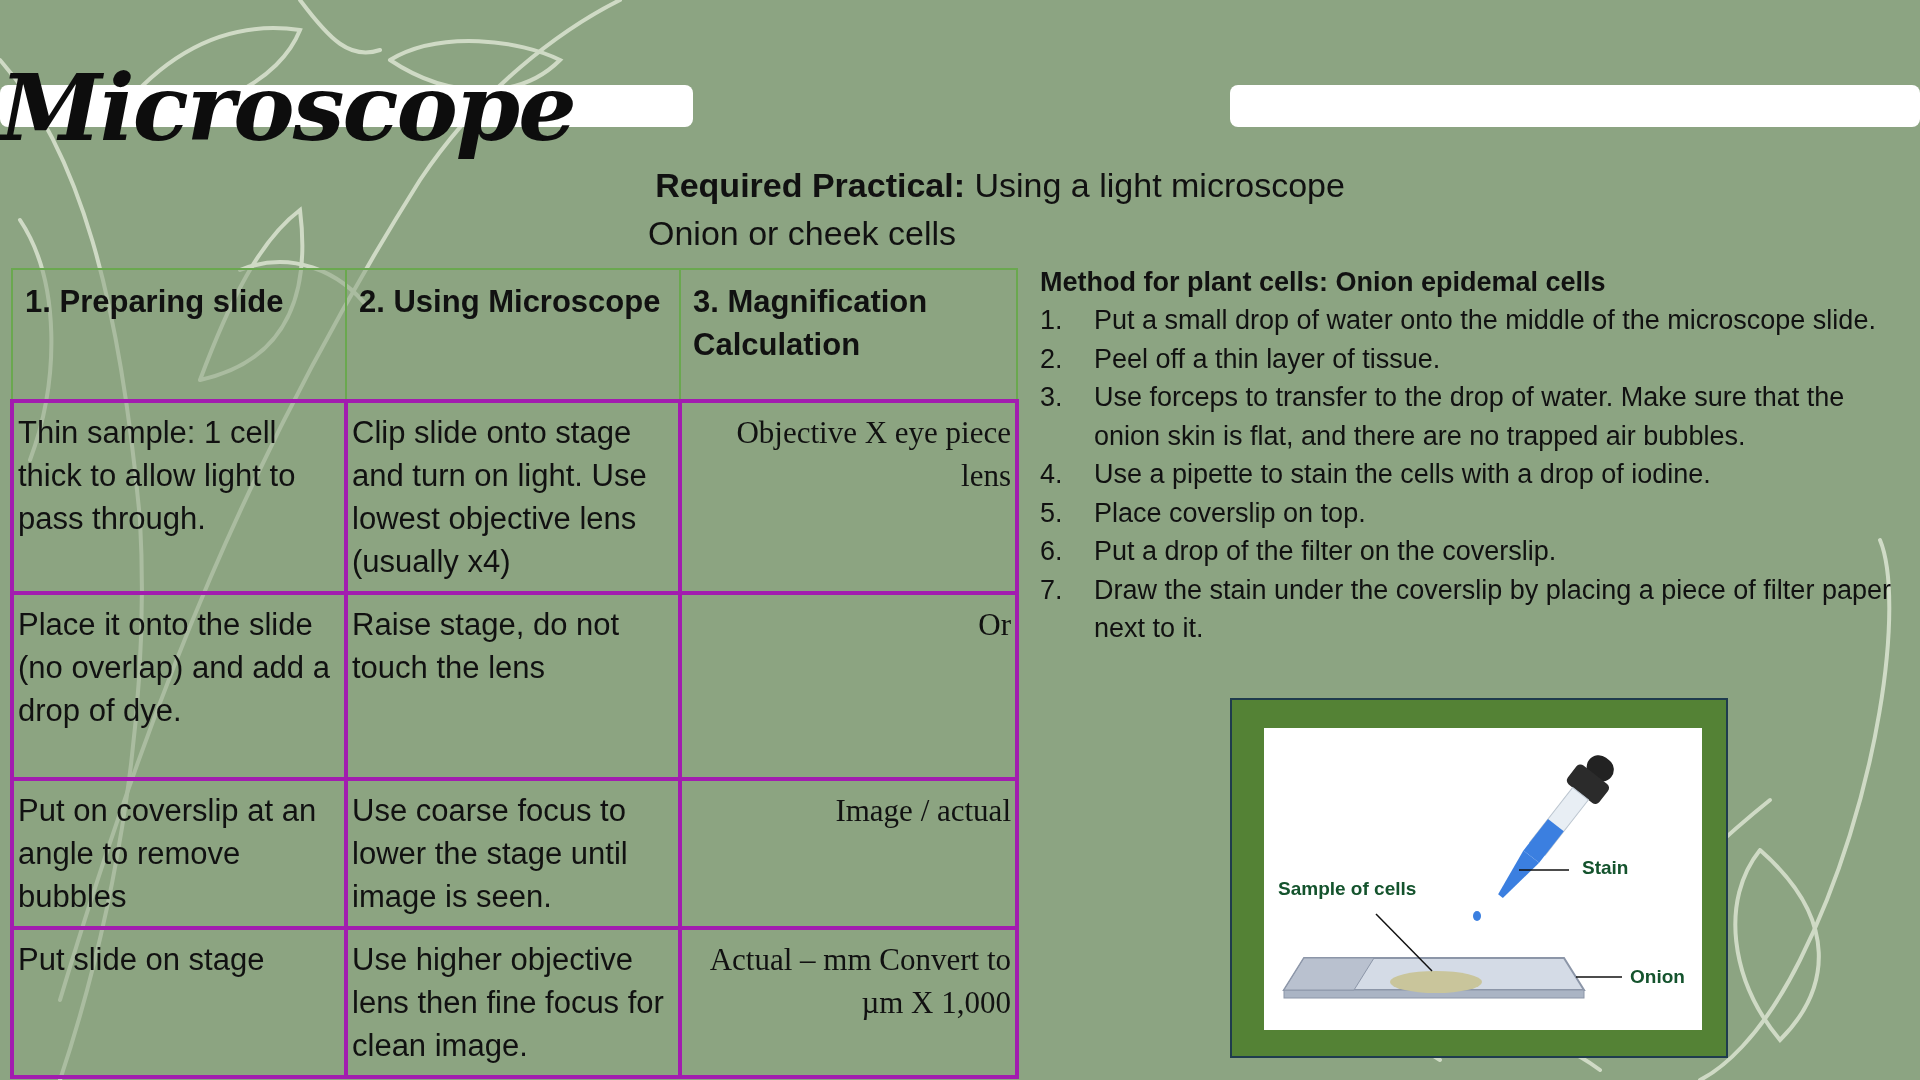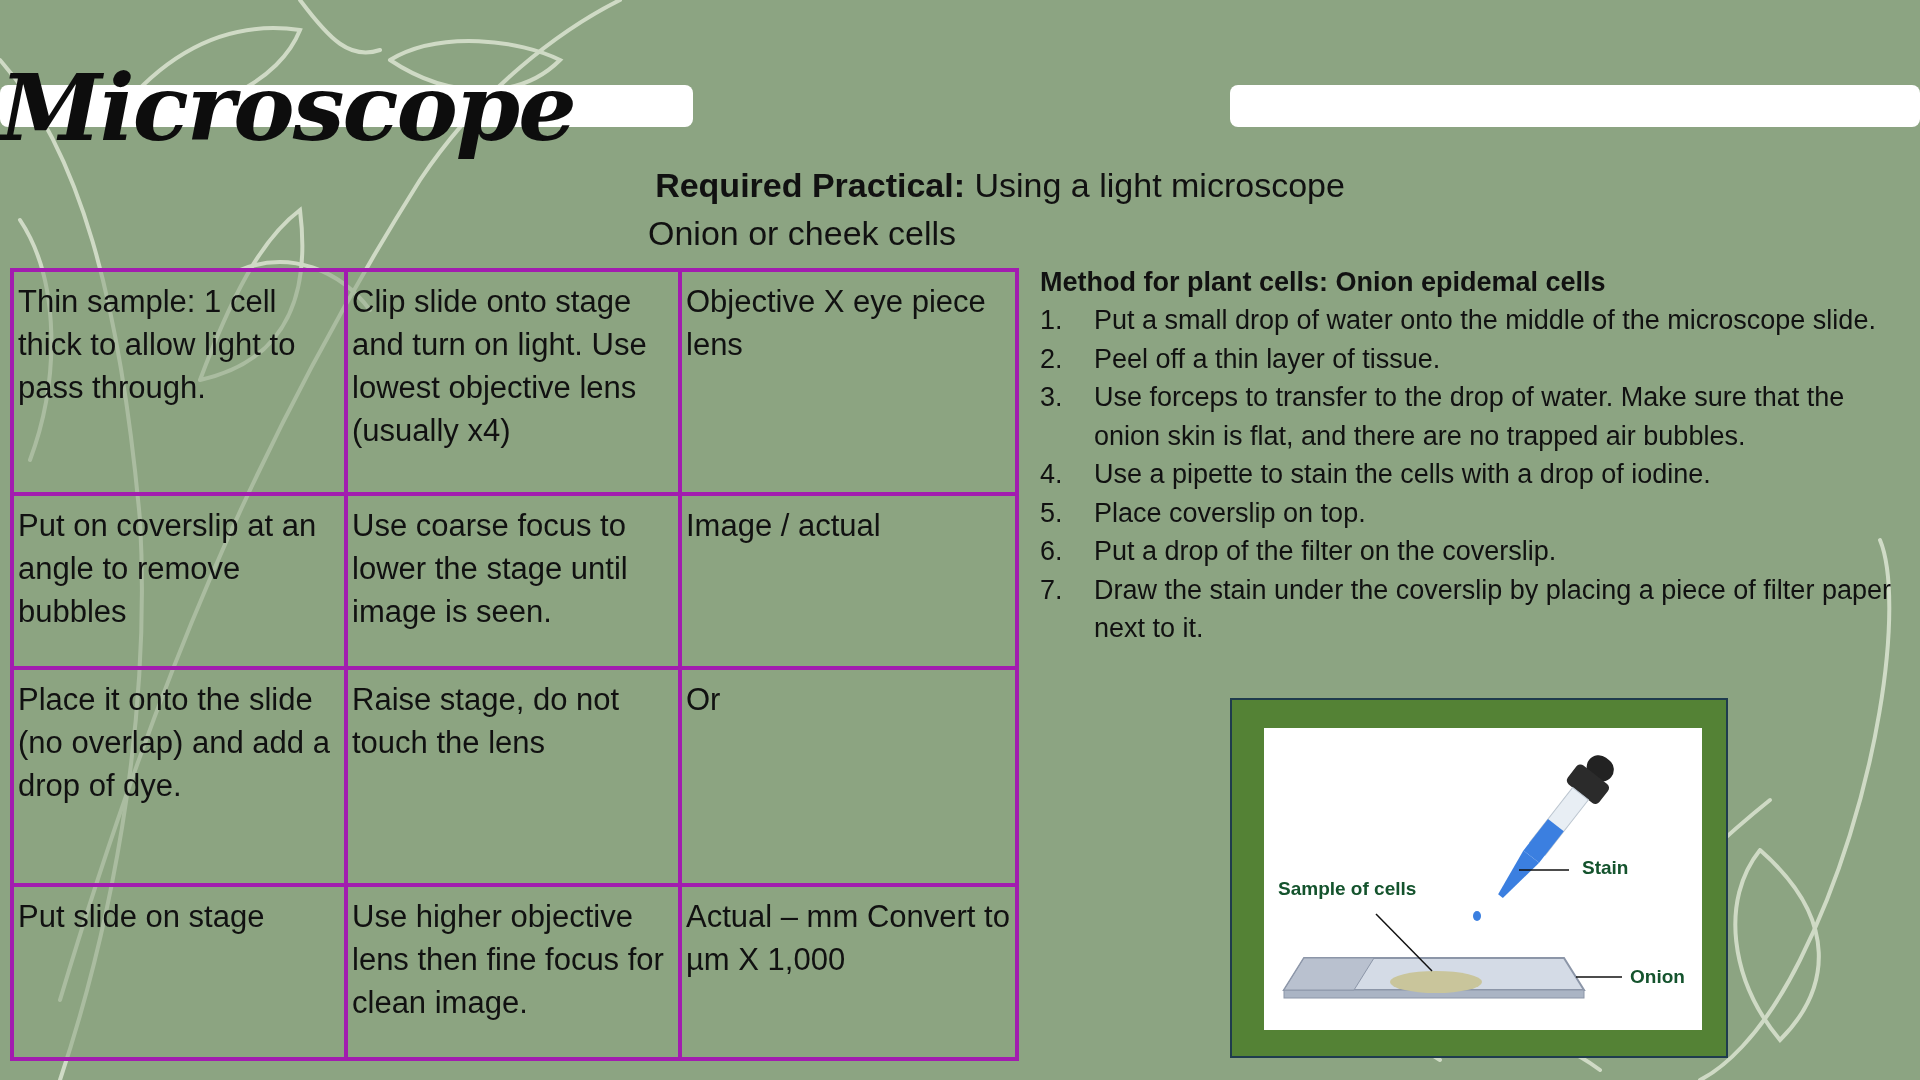--- a/index.html
+++ b/index.html
@@ -28,21 +28,21 @@
   }
   table.main td {
     border:4px solid #a21caf; vertical-align:top; padding:8px 4px;
     font-size:31px; line-height:43px; background:rgba(140,164,130,0.55);
   }
   table.main th {
     border:2px solid #6aa84f; vertical-align:top; padding:10px 12px; text-align:left;
     font-size:31px; line-height:43px; font-weight:bold; background:rgba(140,164,130,0.55);
   }
   th.c3 { text-align:center; }
-  td.c3 { text-align:left; }
+  td.c3 { text-align:right;font-family:Liberation Serif, serif; }
   td.mid { vertical-align:middle; }
 
   .method { position:absolute; left:1040px; top:256px; width:860px; }
   .method-title { font-weight:bold; font-size:27px; line-height:38px;margin-top:7px; }
   .method ol { margin:0; padding:0; list-style:none; }
   .method li { display:flex; font-size:27px; line-height:38.5px; }
   .method li .num { width:54px; flex:none; }
   .method li .txt { flex:1; }
 
   .frame {
@@ -82,34 +82,39 @@
 <div class="subtitle"><b>Required Practical:</b><span> Using a light microscope</span></div>
 <div class="subtitle2">Onion or cheek cells</div>
 
 <table class="main">
   <colgroup>
       <col style="width:334px">
       <col style="width:334px">
       <col style="width:337px">
     </colgroup>
   <tbody>
+      <tr style="height:132px">
+    <th>1.   Preparing slide</th>
+    <th>2. Using Microscope</th>
+    <th class="c3">3. Magnification Calculation</th>
+  </tr>
   <tr style="height:188px">
     <td>Thin sample: 1 cell thick to allow light to pass through.</td>
     <td>Clip slide onto stage and turn on light. Use lowest objective lens (usually x4)</td>
     <td class="c3">Objective X eye piece lens</td>
   </tr>
+  <tr style="height:186px">
+    <td>Place it onto the slide (no overlap) and add a drop of dye.</td>
+    <td>Raise stage, do not touch the lens</td>
+    <td class="c3 mid">Or</td>
+  </tr>
   <tr style="height:144px">
     <td>Put on coverslip at an angle to remove bubbles</td>
     <td>Use coarse focus to lower the stage until image is seen.</td>
     <td class="c3 mid">Image / actual</td>
-  </tr>
-  <tr style="height:186px">
-    <td>Place it onto the slide (no overlap) and add a drop of dye.</td>
-    <td>Raise stage, do not touch the lens</td>
-    <td class="c3 mid">Or</td>
   </tr>
   <tr style="height:143px">
     <td>Put slide on stage</td>
     <td>Use higher objective lens then fine focus for clean image.</td>
     <td class="c3">Actual – mm Convert to µm X 1,000</td>
   </tr>
 </tbody>
   </table>
 
 <div class="method">

